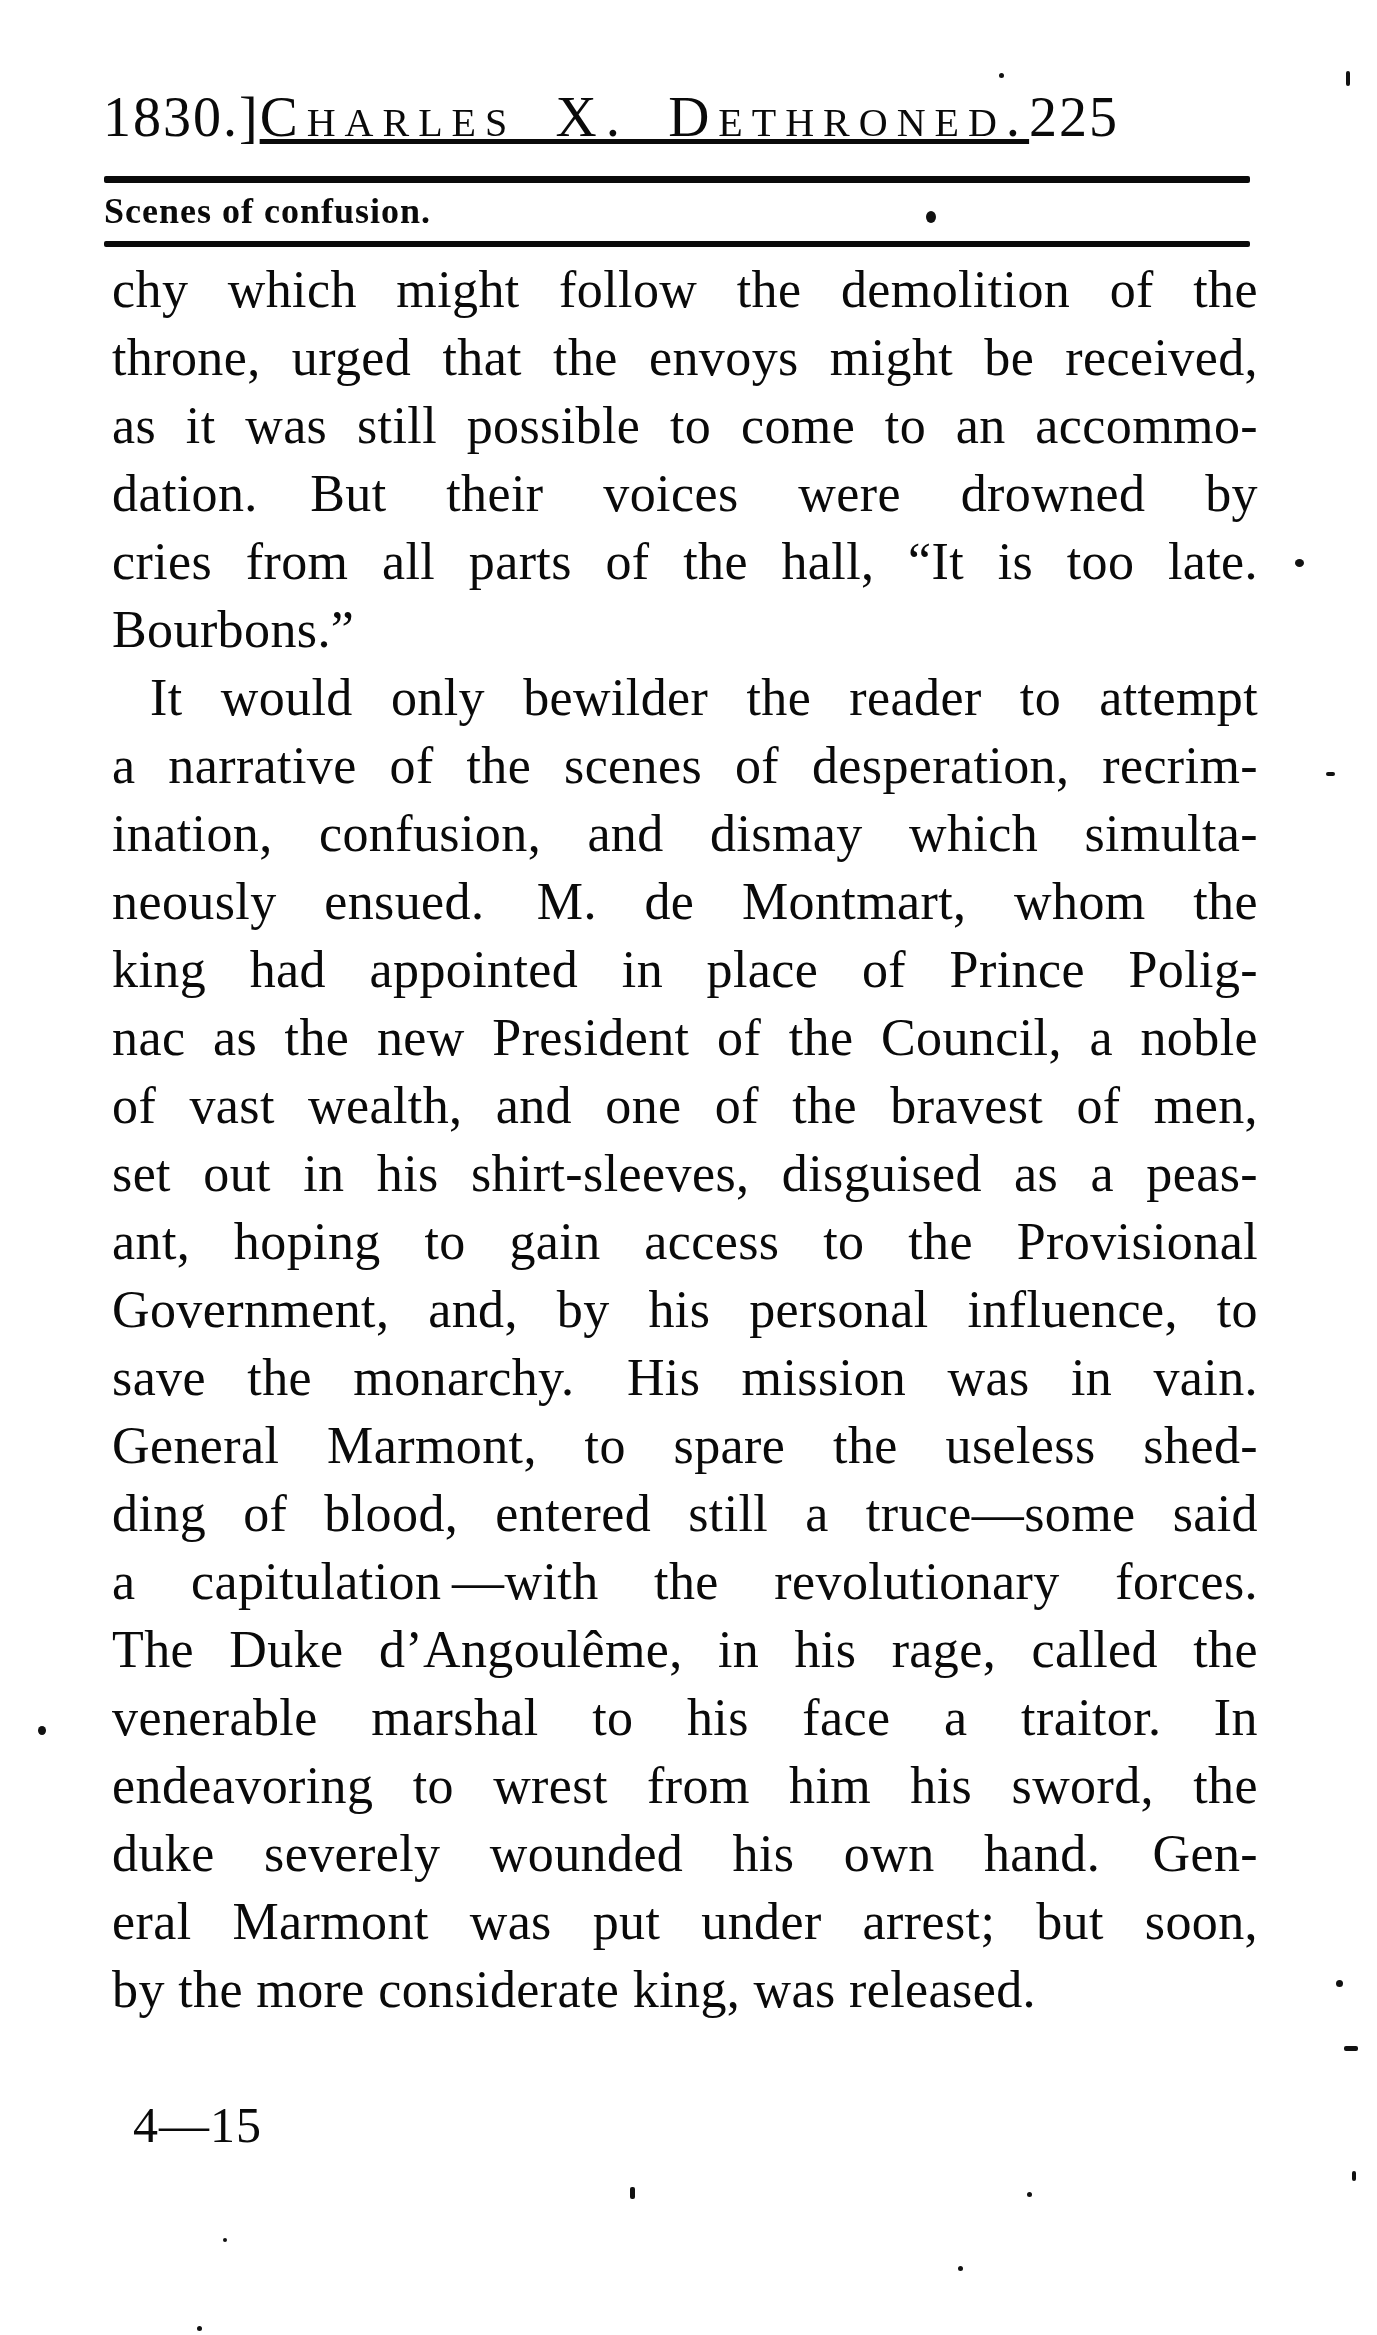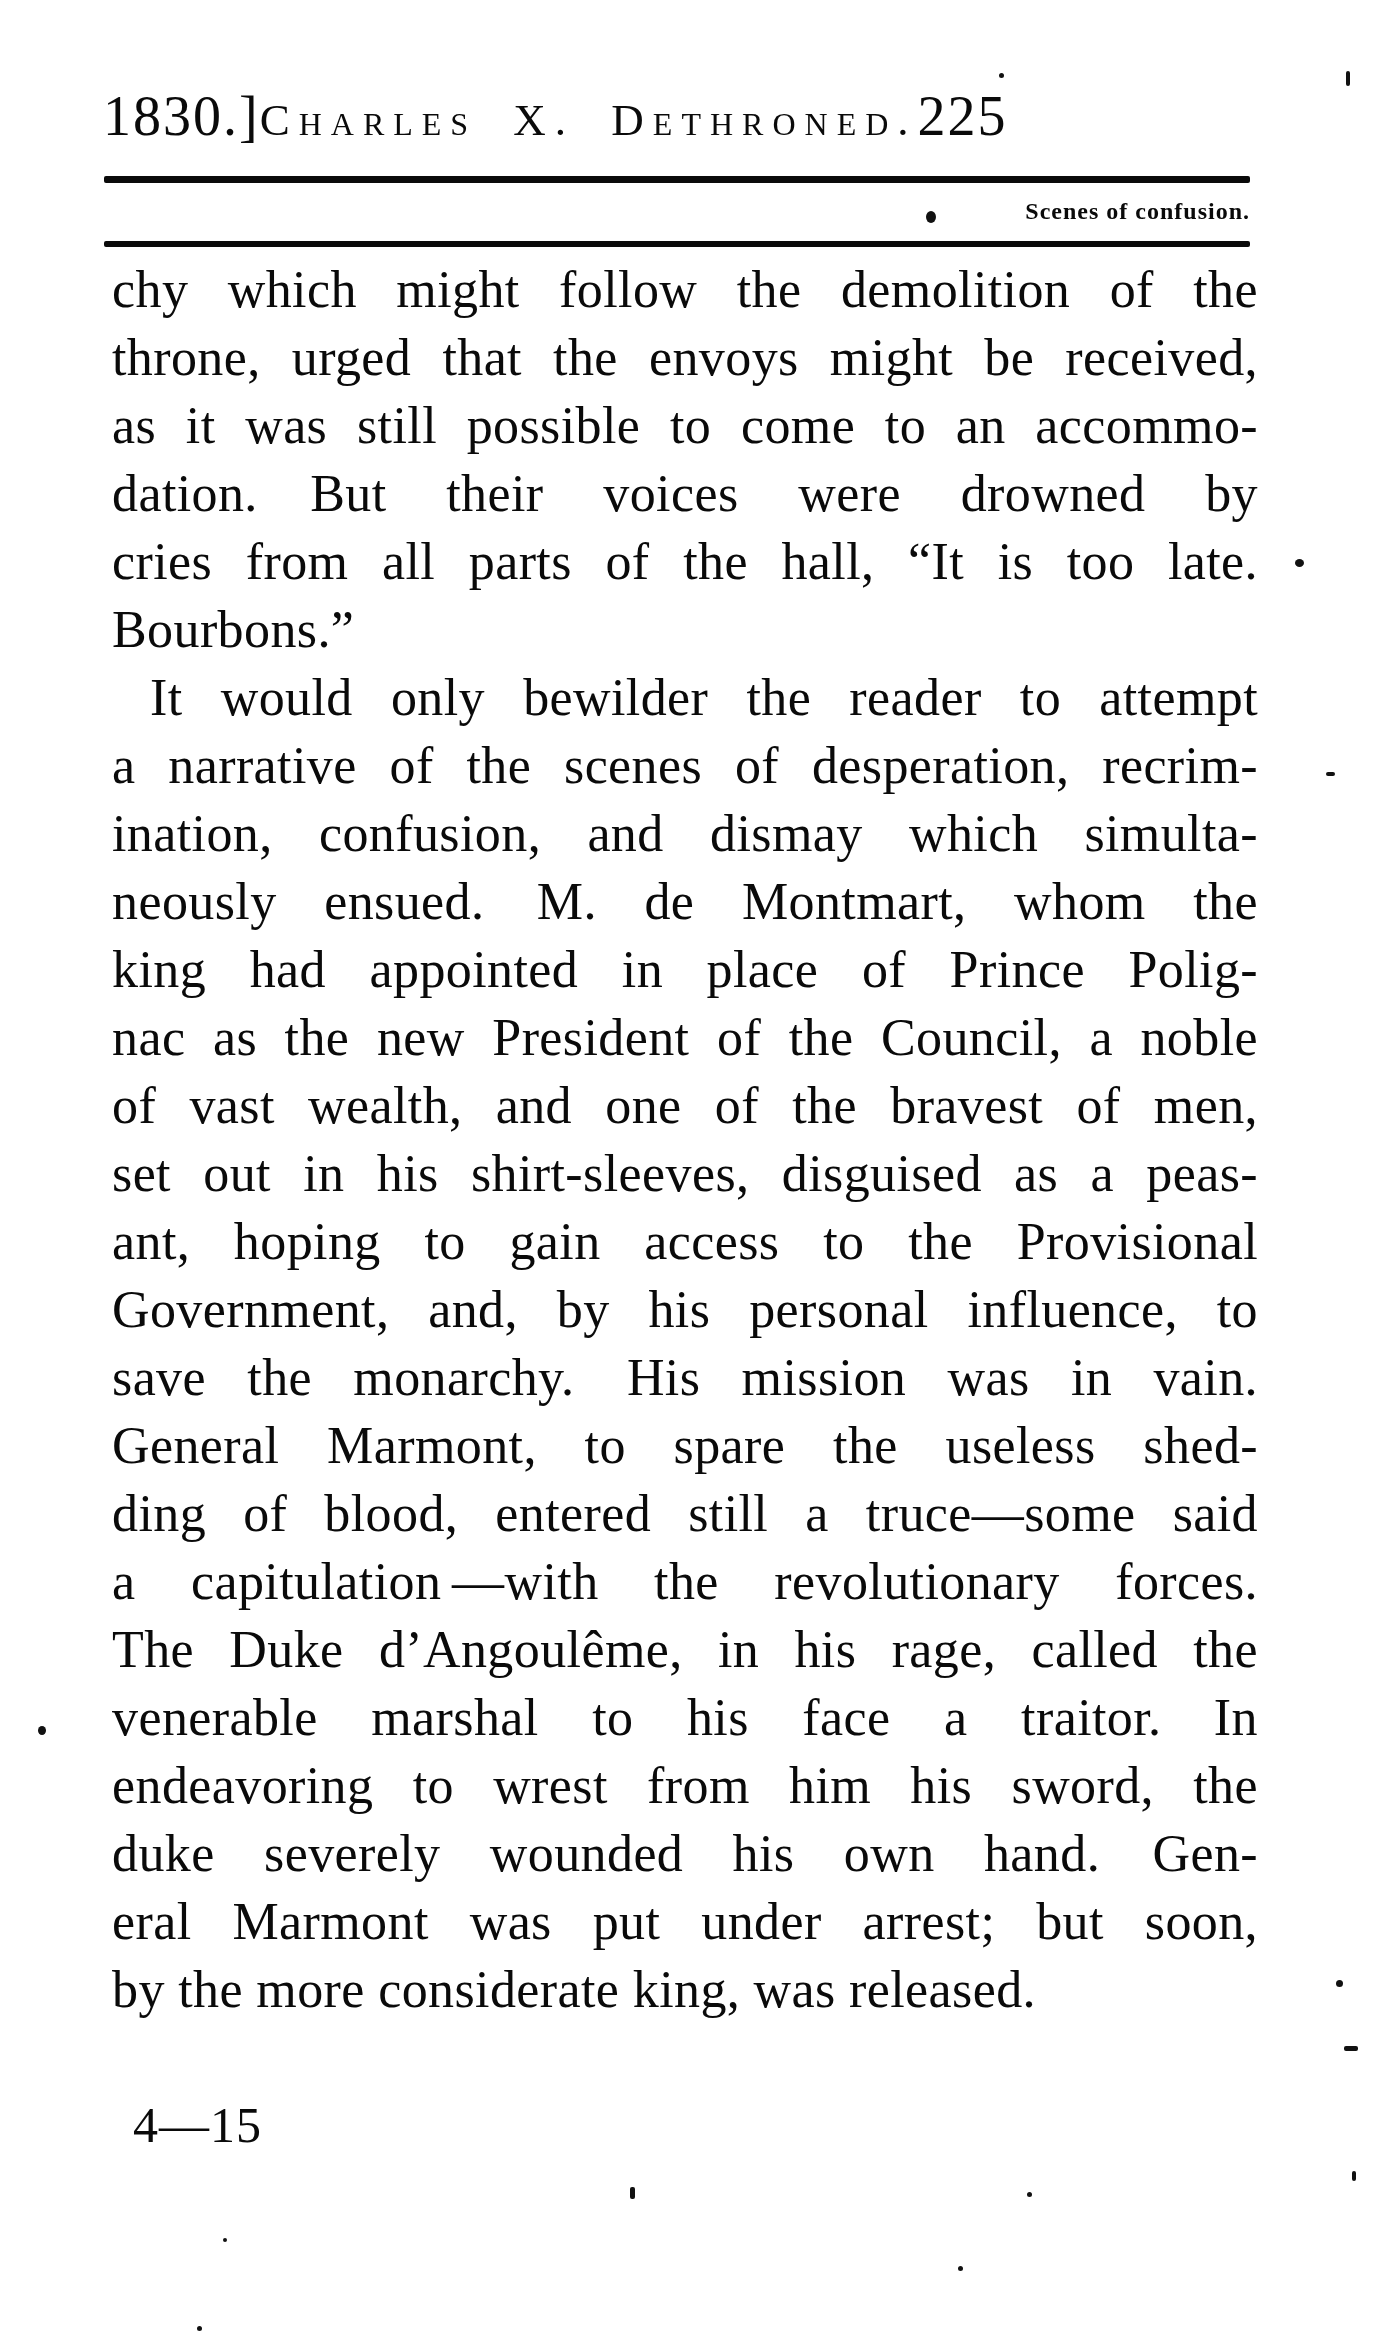--- a/index.html
+++ b/index.html
@@ -13,35 +13,36 @@
   }
   
   .header-row{
     position:absolute;left:103px;top:84px;width:1144px;
     display:flex;align-items:baseline;
   }
   .header-year,.header-pagenum{
     font-size:56px;letter-spacing:2px;white-space:nowrap;
   }
   .header-title{
-    font-size:45px;
+    font-size:57px;
     font-variant:small-caps;
     letter-spacing:9px;
     word-spacing:16px;
     white-space:nowrap;
+    text-decoration:underline;
   }
   .rule{
     position:absolute;left:104px;width:1146px;background:#0a0a0a;border-radius:2px;
   }
   .rule-top{top:176px;height:7px;}
   .rule-bottom{top:241px;height:6px;}
   .subtitle{
-    position:absolute;left:104px;top:198px;width:1146px;
-    text-align:right;
-    font-size:24px;font-weight:bold;letter-spacing:1px;
+    position:absolute;left:104px;top:190px;width:1146px;
+    text-align:left;
+    font-size:36px;font-weight:bold;letter-spacing:1px;
   }
   
   .body-text{
     position:absolute;left:112px;top:256px;width:1146px;
   }
   .text-line{
     font-size:52px;
     line-height:68px;
     height:68px;
     letter-spacing:0.4px;

